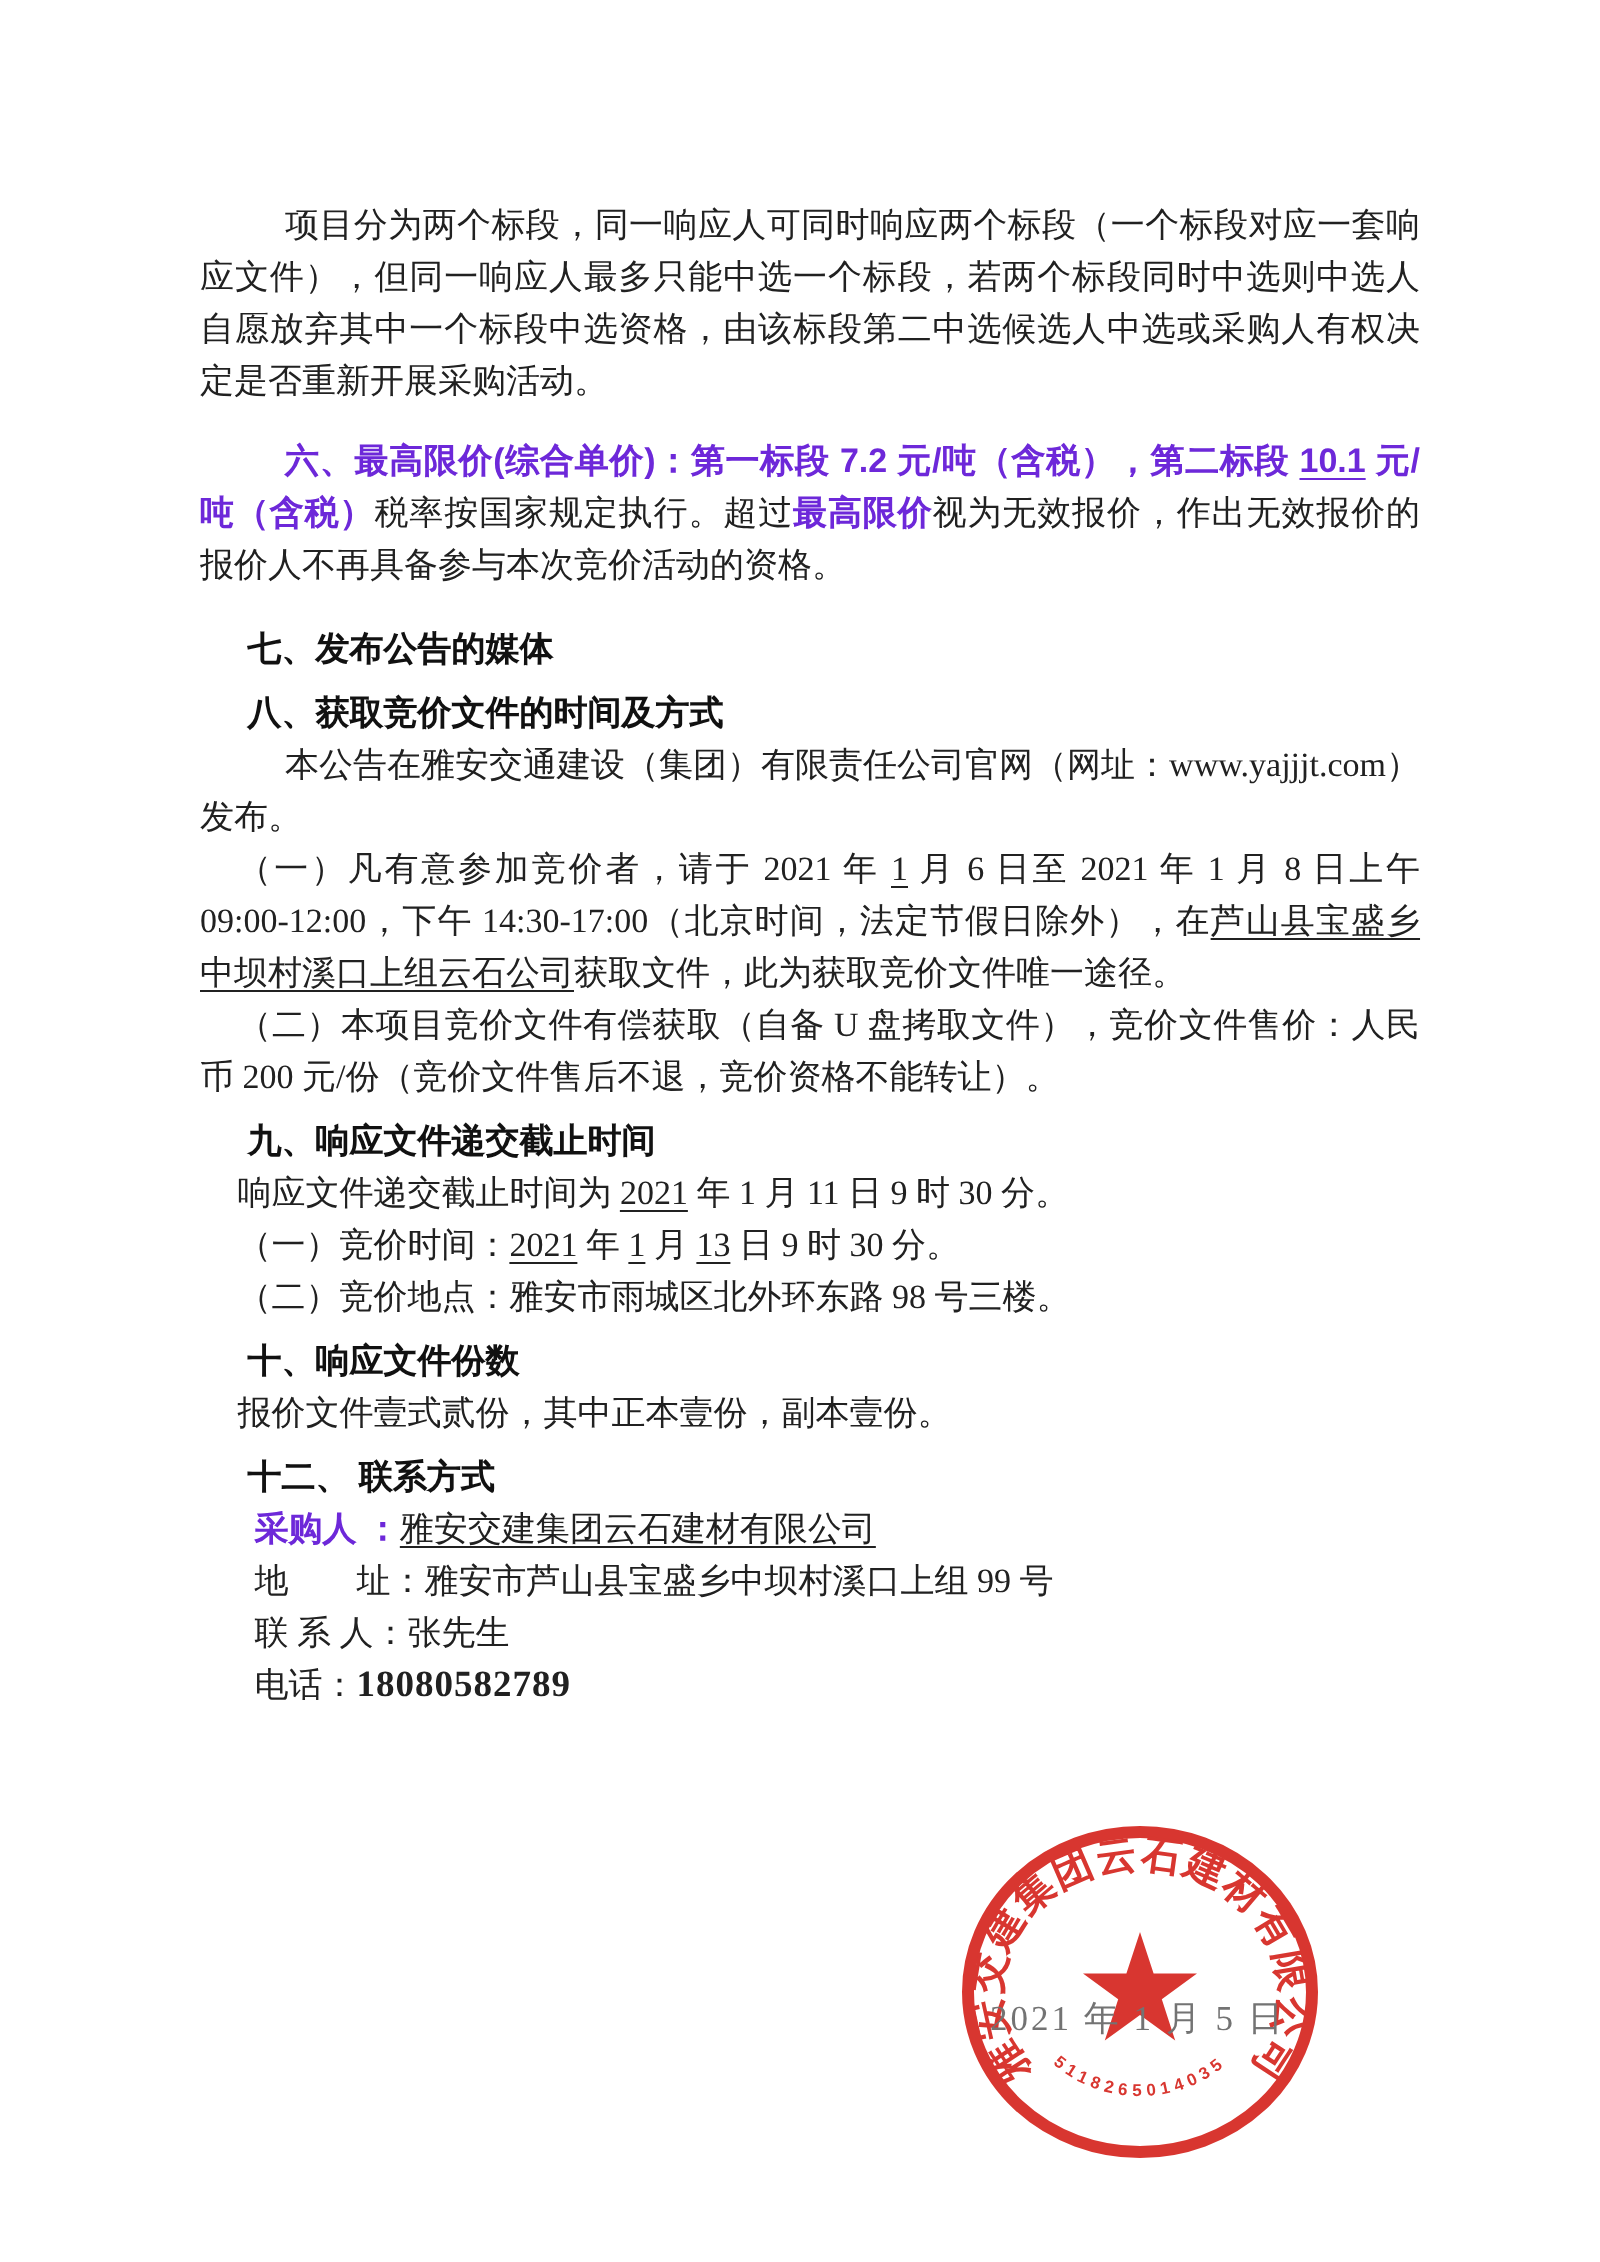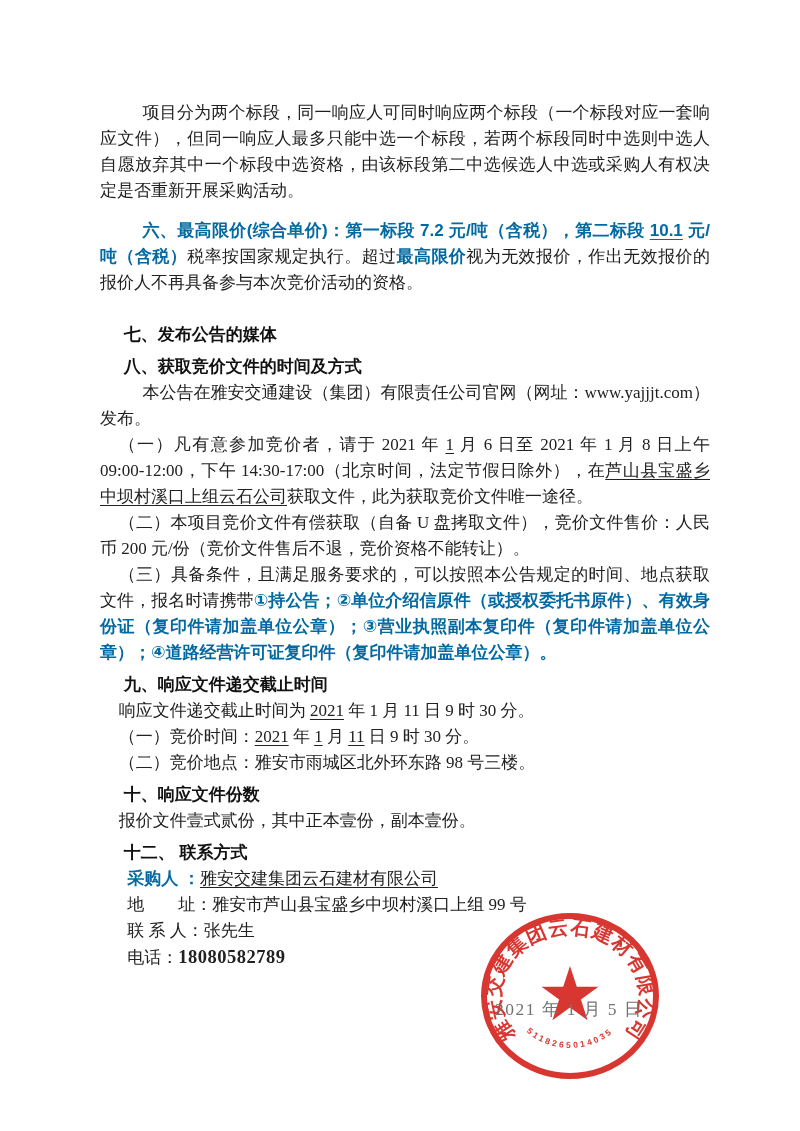--- a/index.html
+++ b/index.html
@@ -28,25 +28,25 @@
   .body.ind-small{text-indent:1.1em;}
   .body.ind-contact{text-indent:1.6em;}
   .heading{
     font-family:"Liberation Sans","DejaVu Sans",sans-serif;
     font-weight:700;
     color:#111111;
     text-indent:1.4em;
     margin-top:6px;
   }
   .body.gap{margin-top:14px;}
-  .heading.gap{margin-top:26px;}
+  .heading.gap{margin-top:16px;}
   .b{
     font-family:"Liberation Sans","DejaVu Sans",sans-serif;
     font-weight:700;
-    color:#0369a1;
+    color:#6d28d9;
   }
   .u{text-decoration:underline;text-underline-offset:3px;}
   .strong{
     font-size:18.5px;
     letter-spacing:0.5px;
     font-family:"Liberation Serif","DejaVu Serif",serif;
     font-weight:700;
   }
   .issue-date{
     position:absolute;
@@ -82,24 +82,23 @@
 <div class="page">
 
   <div class="doc" id="doc-root">
       <p class="para body ind-full"><span class="">项目分为两个标段，同一响应人可同时响应两个标段（一个标段对应一套响应文件），但同一响应人最多只能中选一个标段，若两个标段同时中选则中选人自愿放弃其中一个标段中选资格，由该标段第二中选候选人中选或采购人有权决定是否重新开展采购活动。</span></p>
       <p class="para body ind-full gap"><span class="b ">六、最高限价(综合单价)：第一标段 7.2 元/吨（含税），第二标段 </span><span class="b u ">10.1</span><span class="b "> 元/吨（含税）</span><span class="">税率按国家规定执行。超过</span><span class="b ">最高限价</span><span class="">视为无效报价，作出无效报价的报价人不再具备参与本次竞价活动的资格。</span></p>
       <p class="para heading gap"><span class="">七、发布公告的媒体</span></p>
       <p class="para heading"><span class="">八、获取竞价文件的时间及方式</span></p>
       <p class="para body ind-full"><span class="">本公告在雅安交通建设（集团）有限责任公司官网（网址：www.yajjjt.com）发布。</span></p>
       <p class="para body ind-small"><span class="">（一）凡有意参加竞价者，请于 2021 年 </span><span class="u ">1</span><span class=""> 月 6 日至 2021 年 1 月 8 日上午 09:00-12:00，下午 14:30-17:00（北京时间，法定节假日除外），在</span><span class="u ">芦山县宝盛乡中坝村溪口上组云石公司</span><span class="">获取文件，此为获取竞价文件唯一途径。</span></p>
       <p class="para body ind-small"><span class="">（二）本项目竞价文件有偿获取（自备 U 盘拷取文件），竞价文件售价：人民币 200 元/份（竞价文件售后不退，竞价资格不能转让）。</span></p>
-      <p class="para body ind-small"><span class="">（三）具备条件，且满足服务要求的，可以按照本公告规定的时间、地点获取文件，报名时请携带</span><span class="b ">①持公告；②单位介绍信原件（或授权委托书原件）、有效身份证（复印件请加盖单位公章）；③营业执照副本复印件（复印件请加盖单位公章）；④道路经营许可证复印件（复印件请加盖单位公章）。</span></p>
       <p class="para heading"><span class="">九、响应文件递交截止时间</span></p>
       <p class="para body ind-small"><span class="">响应文件递交截止时间为 </span><span class="u ">2021</span><span class=""> 年 1 月 11 日 9 时 30 分。</span></p>
-      <p class="para body ind-small"><span class="">（一）竞价时间：</span><span class="u ">2021</span><span class=""> 年 </span><span class="u ">1</span><span class=""> 月 </span><span class="u ">11</span><span class=""> 日 9 时 30 分。</span></p>
+      <p class="para body ind-small"><span class="">（一）竞价时间：</span><span class="u ">2021</span><span class=""> 年 </span><span class="u ">1</span><span class=""> 月 </span><span class="u ">13</span><span class=""> 日 9 时 30 分。</span></p>
       <p class="para body ind-small"><span class="">（二）竞价地点：雅安市雨城区北外环东路 98 号三楼。</span></p>
       <p class="para heading"><span class="">十、响应文件份数</span></p>
       <p class="para body ind-small"><span class="">报价文件壹式贰份，其中正本壹份，副本壹份。</span></p>
       <p class="para heading"><span class="">十二、 联系方式</span></p>
       <p class="para body ind-contact"><span class="b ">采购人 ：</span><span class="u ">雅安交建集团云石建材有限公司</span></p>
       <p class="para body ind-contact"><span class="">地　　址：雅安市芦山县宝盛乡中坝村溪口上组 99 号</span></p>
       <p class="para body ind-contact"><span class="">联 系 人：张先生</span></p>
       <p class="para body ind-contact"><span class="">电话：</span><span class="strong">18080582789</span></p>
     </div>
 

